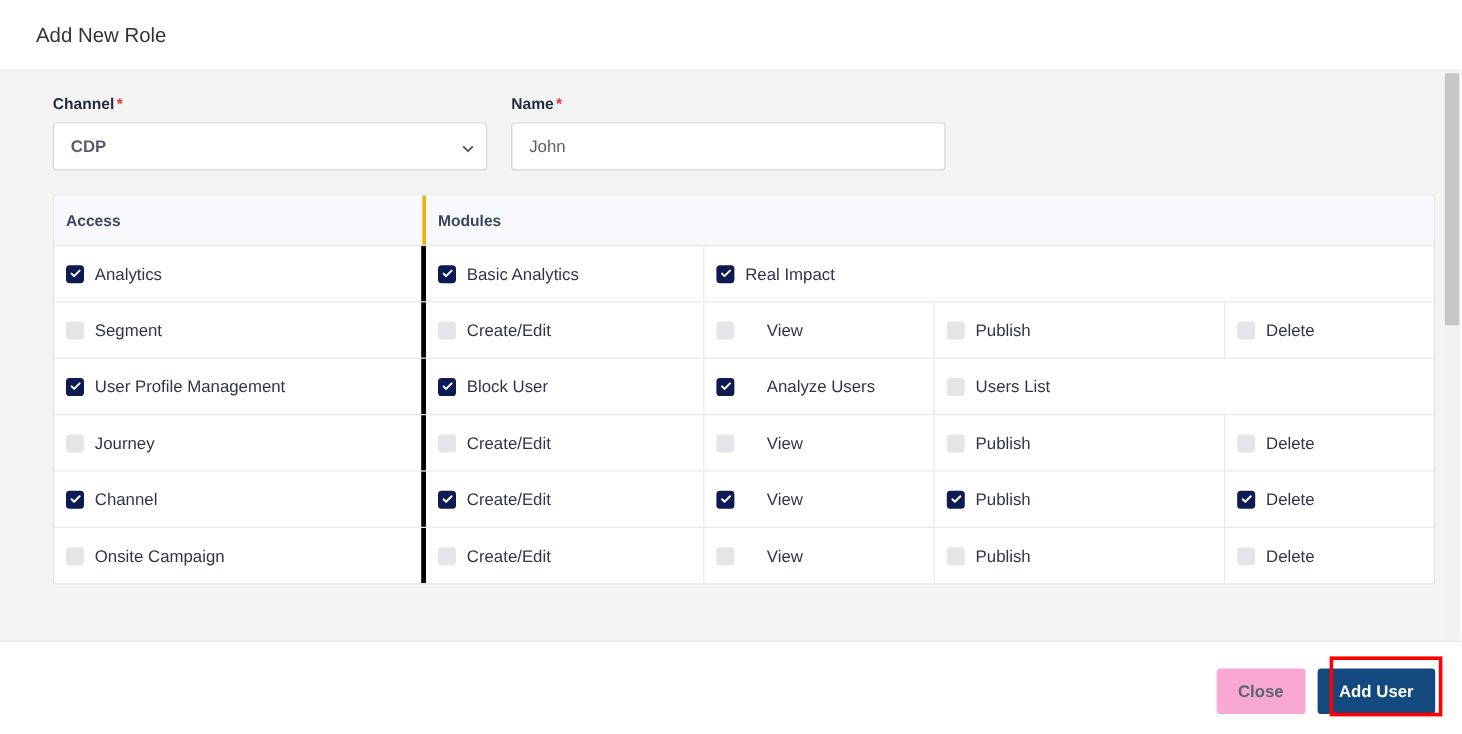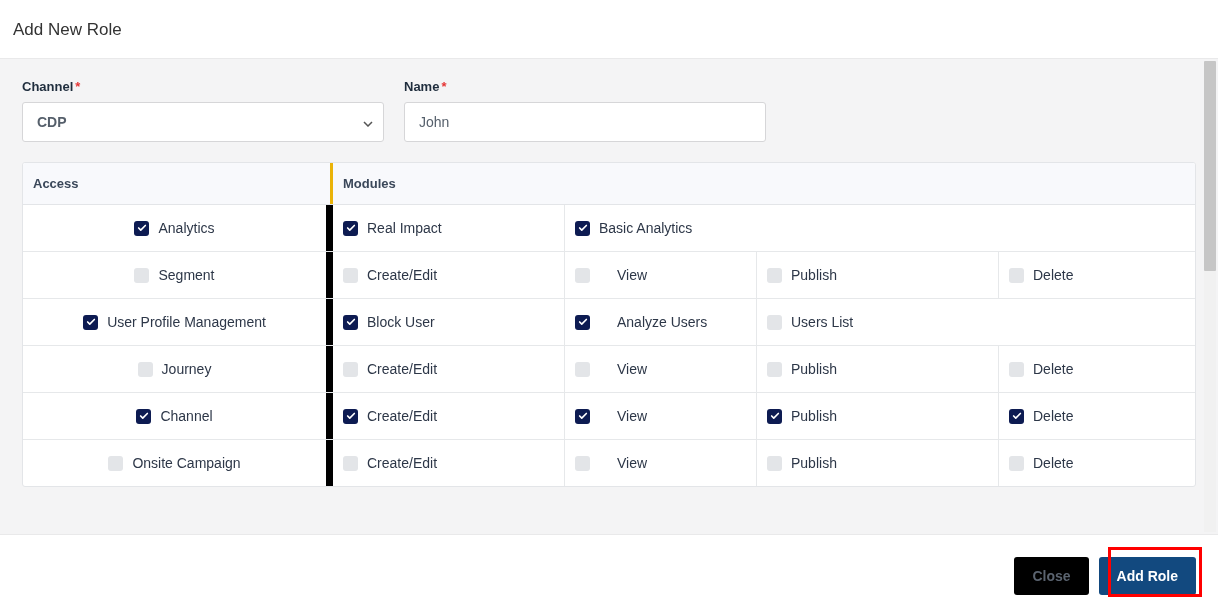--- a/index.html
+++ b/index.html
@@ -10,34 +10,35 @@
     body {
       font-family: "Segoe UI", Tahoma, Geneva, Verdana, sans-serif;
       background: #fff;
       color: #1f2d3d;
       width: 1218px;
       height: 612px;
       overflow: hidden;
       position: relative;
     }
     .header {
-      padding: 20px 13px 18px;
+      padding: 20px 30px 18px;
     }
     .header h2 {
       font-size: 17px;
       font-weight: 500;
       color: #333;
     }
     .content-wrap {
       background: #f4f4f5;
       border-top: 1px solid #e9e9ea;
       border-bottom: 1px solid #e9e9ea;
       height: 477px;
       overflow: hidden;
       position: relative;
+      padding-left: 22px;
     }
     .content {
       padding: 20px 22px 0;
     }
     .form-row {
       display: flex;
       gap: 20px;
       margin-bottom: 20px;
     }
     .form-field {
@@ -101,21 +102,21 @@
       font-size: 14px;
       color: #2d3748;
     }
     .perm-row:last-child { border-bottom: none; }
     .cell {
       padding: 15px 10px;
       display: flex;
       align-items: center;
       gap: 9px;
     }
-    .cell.access { width: 310px; border-right: 7px solid #000000; justify-content: center; }
+    .cell.access { width: 310px; border-right: 4px solid #000000; }
     .modules {
       flex: 1;
       display: flex;
     }
     .mod-cell {
       padding: 15px 10px;
       display: flex;
       align-items: center;
       gap: 9px;
       border-right: 1px solid #e6e8ea;
@@ -154,21 +155,21 @@
     }
     .btn {
       height: 38px;
       padding: 0 18px;
       border-radius: 3px;
       font-size: 14px;
       font-weight: 700;
       border: none;
       cursor: pointer;
     }
-    .btn-close { background: #000000; color: #5b6470; }
+    .btn-close { background: #f9a8d4; color: #5b6470; }
     .btn-primary { background: #12497f; color: #fff; }
     .highlight-box {
       position: absolute;
       border: 3px solid #ff0000;
       pointer-events: none;
     }
 
     
     .scroll-track {
       position: absolute;
@@ -234,29 +235,29 @@
               </span>
          <span>Analytics</span>
        </div>
        <div class="modules two">
               <div class="mod-cell">
        <span class="chk on">
                   <svg viewBox="0 0 12 12">
                     <path d="M2 6l2.5 2.5L10 3" stroke="#fff" stroke-width="2" fill="none" stroke-linecap="round" stroke-linejoin="round"></path>
                   </svg>
                 </span>
+       <span>Basic Analytics</span>
+     </div>
+              <div class="mod-cell">
+       <span class="chk on">
+                  <svg viewBox="0 0 12 12">
+                    <path d="M2 6l2.5 2.5L10 3" stroke="#fff" stroke-width="2" fill="none" stroke-linecap="round" stroke-linejoin="round"></path>
+                  </svg>
+                </span>
        <span>Real Impact</span>
-     </div>
-              <div class="mod-cell">
-       <span class="chk on">
-                  <svg viewBox="0 0 12 12">
-                    <path d="M2 6l2.5 2.5L10 3" stroke="#fff" stroke-width="2" fill="none" stroke-linecap="round" stroke-linejoin="round"></path>
-                  </svg>
-                </span>
-       <span>Basic Analytics</span>
      </div>
             </div>
      </div>
           <div class="perm-row">
        <div class="cell access">
          <span class="chk off"></span>
          <span>Segment</span>
        </div>
        <div class="modules four">
               <div class="mod-cell">
@@ -404,15 +405,15 @@
         </div>
     </div>
   </div>
 
   <div class="scroll-track"></div>
   <div class="scroll-thumb"></div>
 </div>
 
 <div class="footer">
   <button class="btn btn-close">Close</button>
-  <button class="btn btn-primary">Add Role</button>
+  <button class="btn btn-primary">Add User</button>
   <div class="highlight-box" style="right:16px; bottom:15px; width:94px; height:50px;"></div>
 </div>
 
 </body></html>

